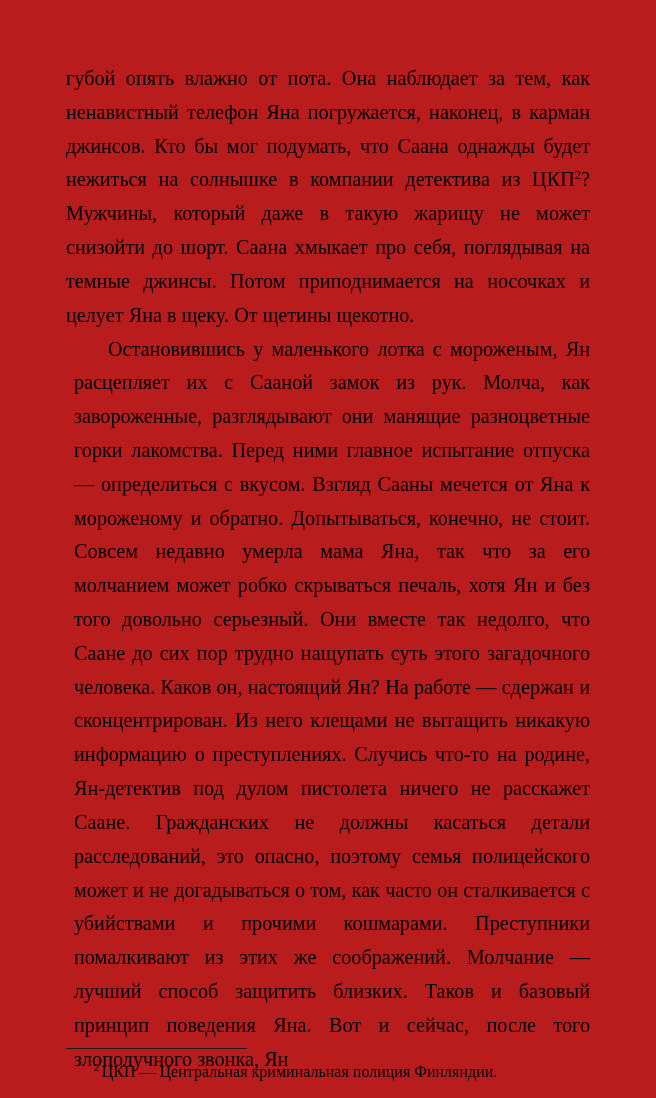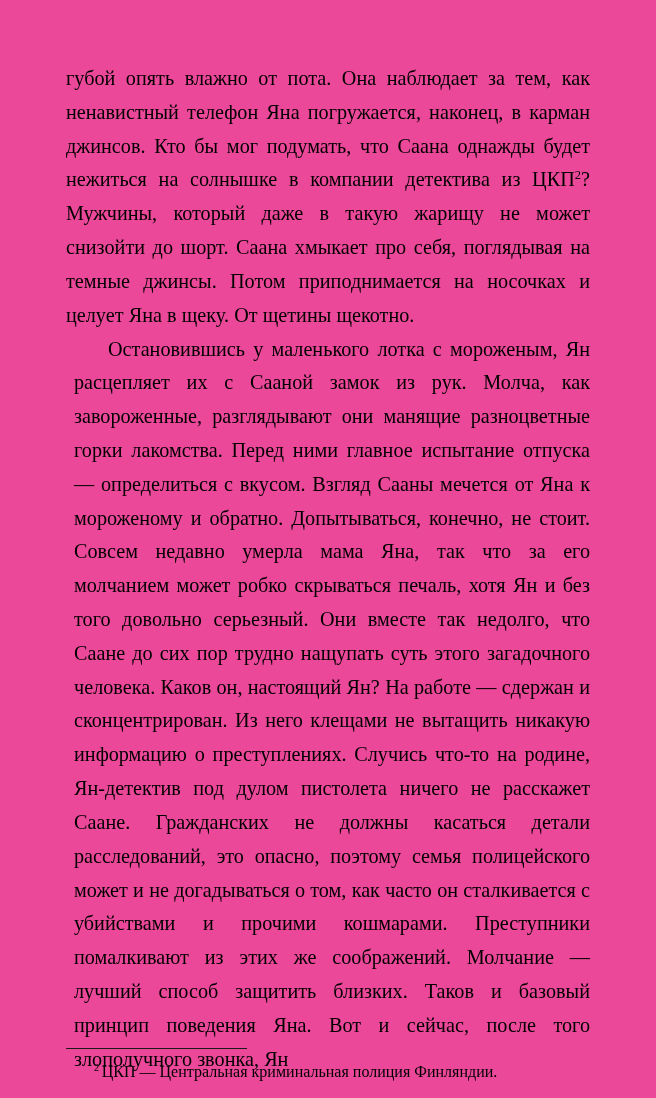--- a/index.html
+++ b/index.html
@@ -17,21 +17,21 @@
     position: relative;
     -webkit-font-smoothing: antialiased;
   }
 
   .page {
     position: absolute;
     left: 0;
     top: 0;
     width: 656px;
     height: 1098px;
-    background: #ec4899;
+    background: #b91c1c;
   }
 
   
   .body-column {
     position: absolute;
     left: 66px;
     top: 62px;
     width: 524px;
   }
 

